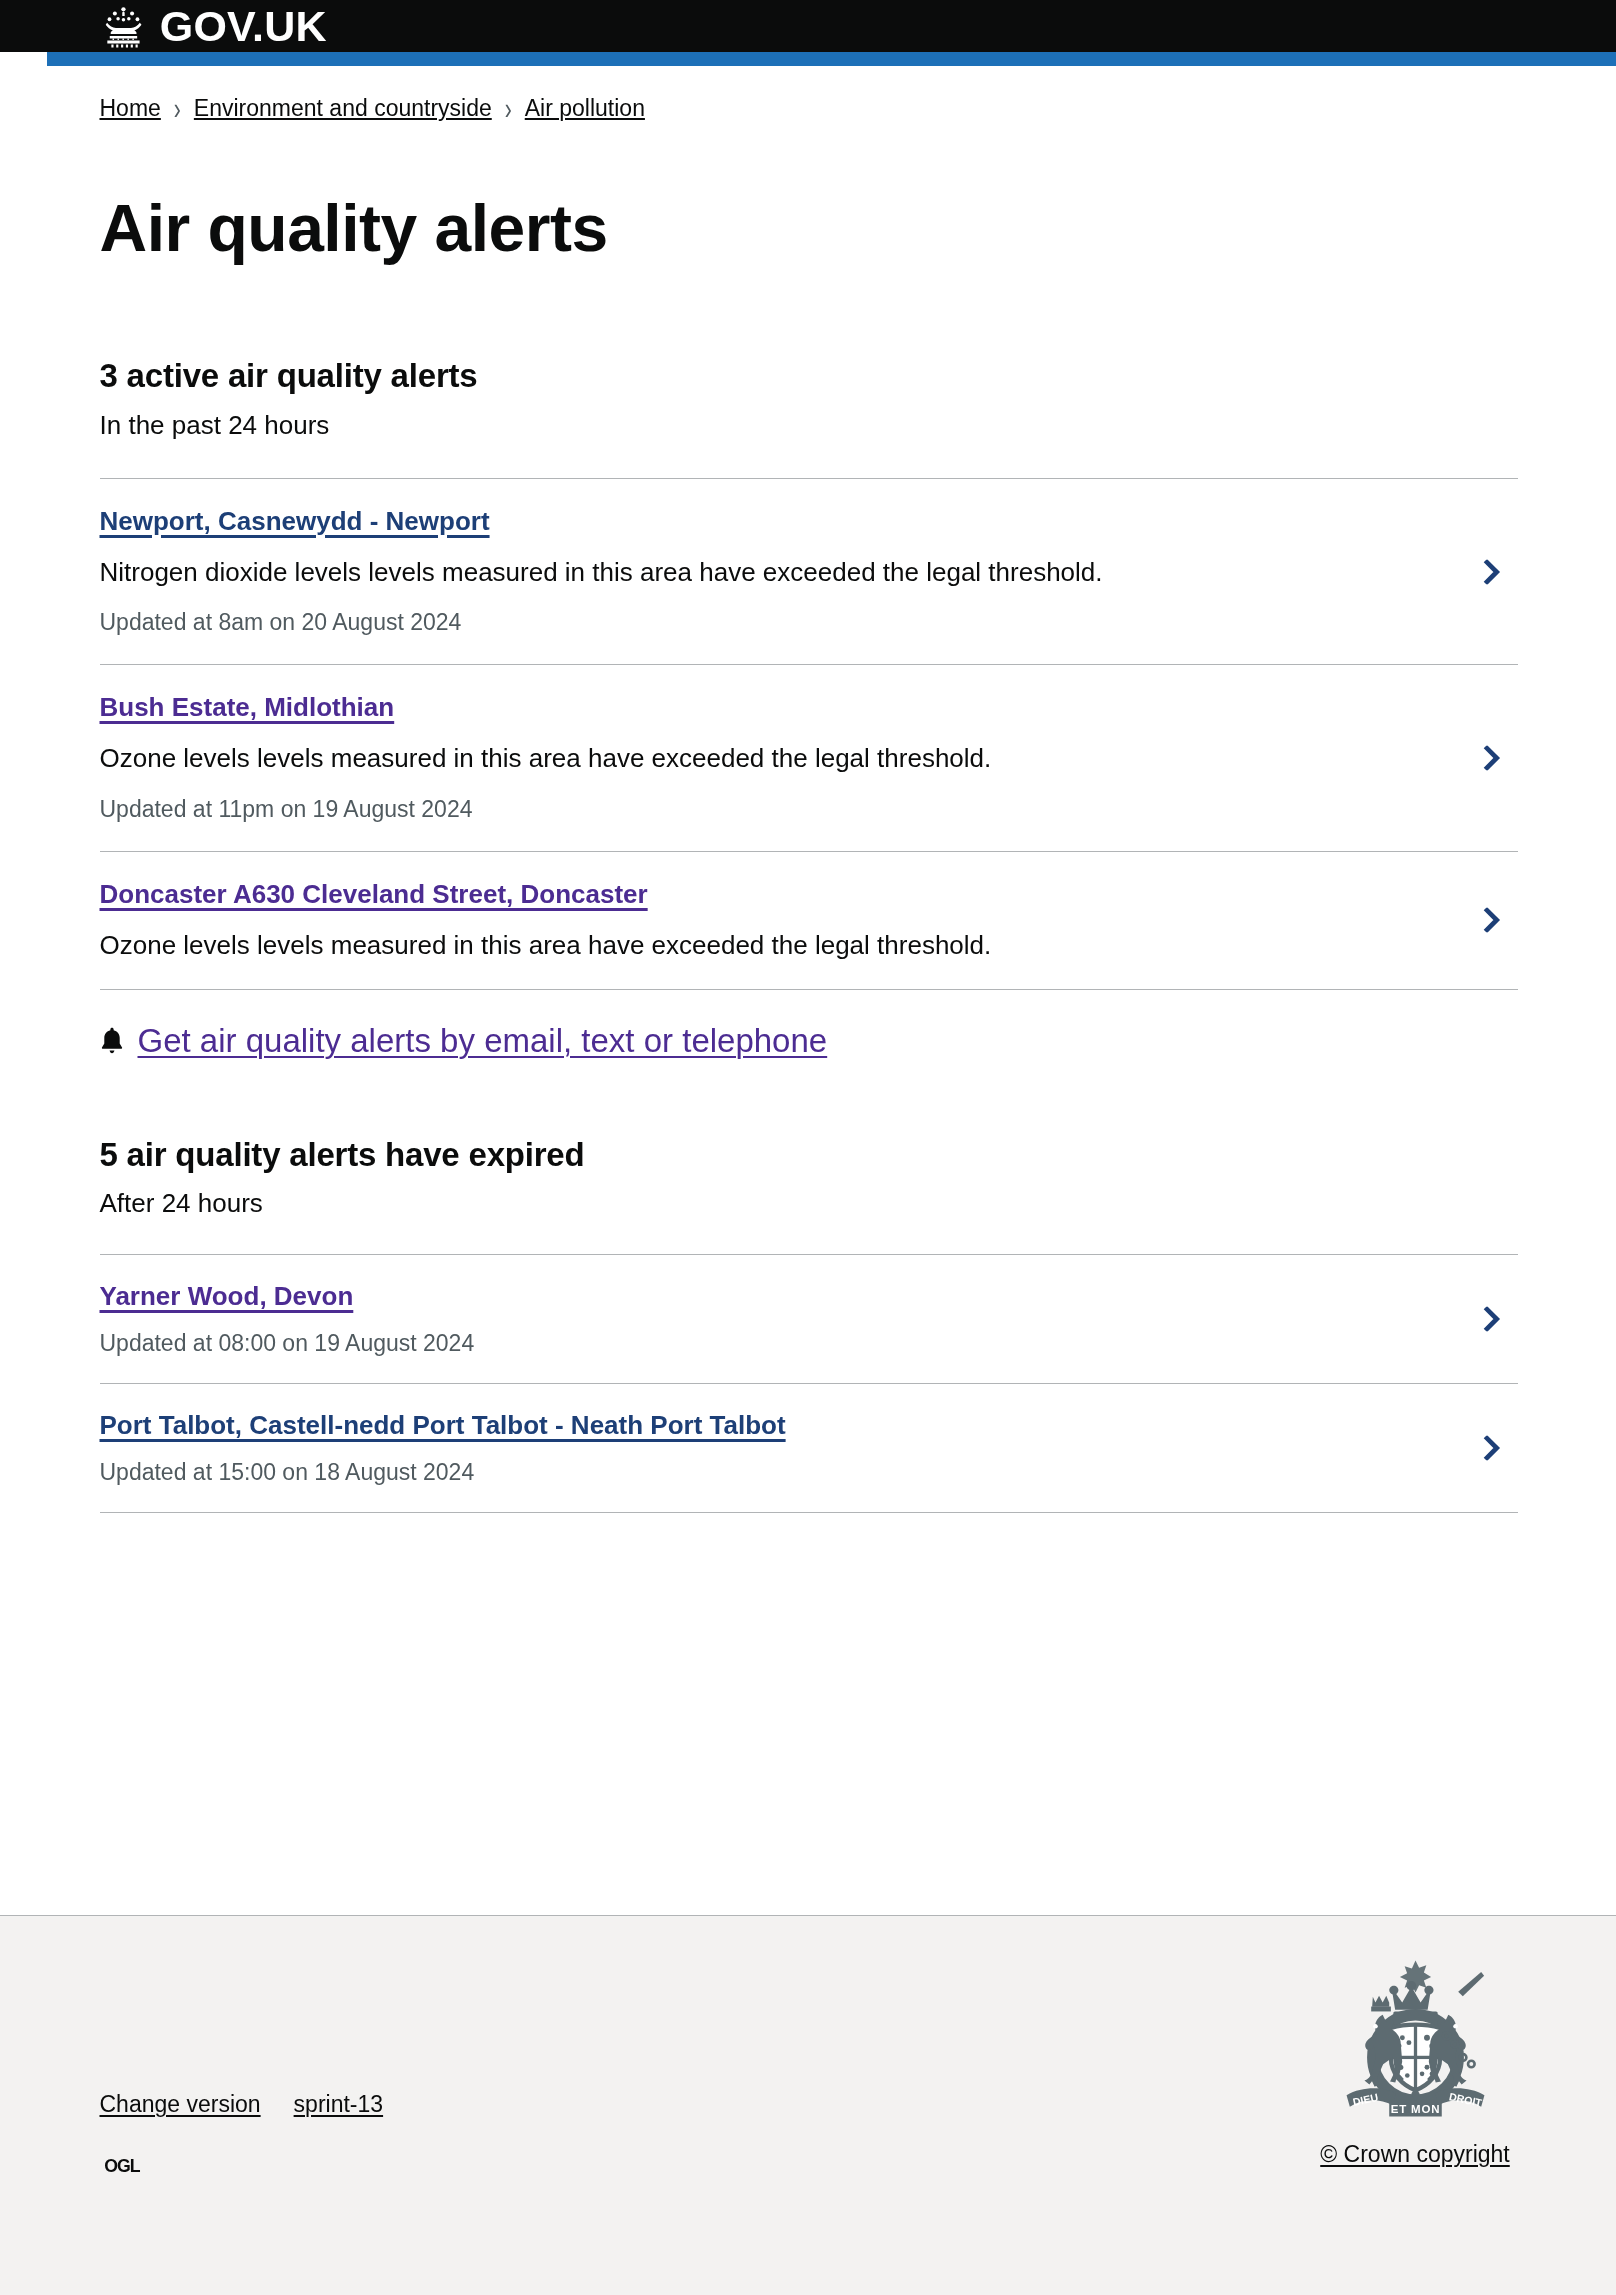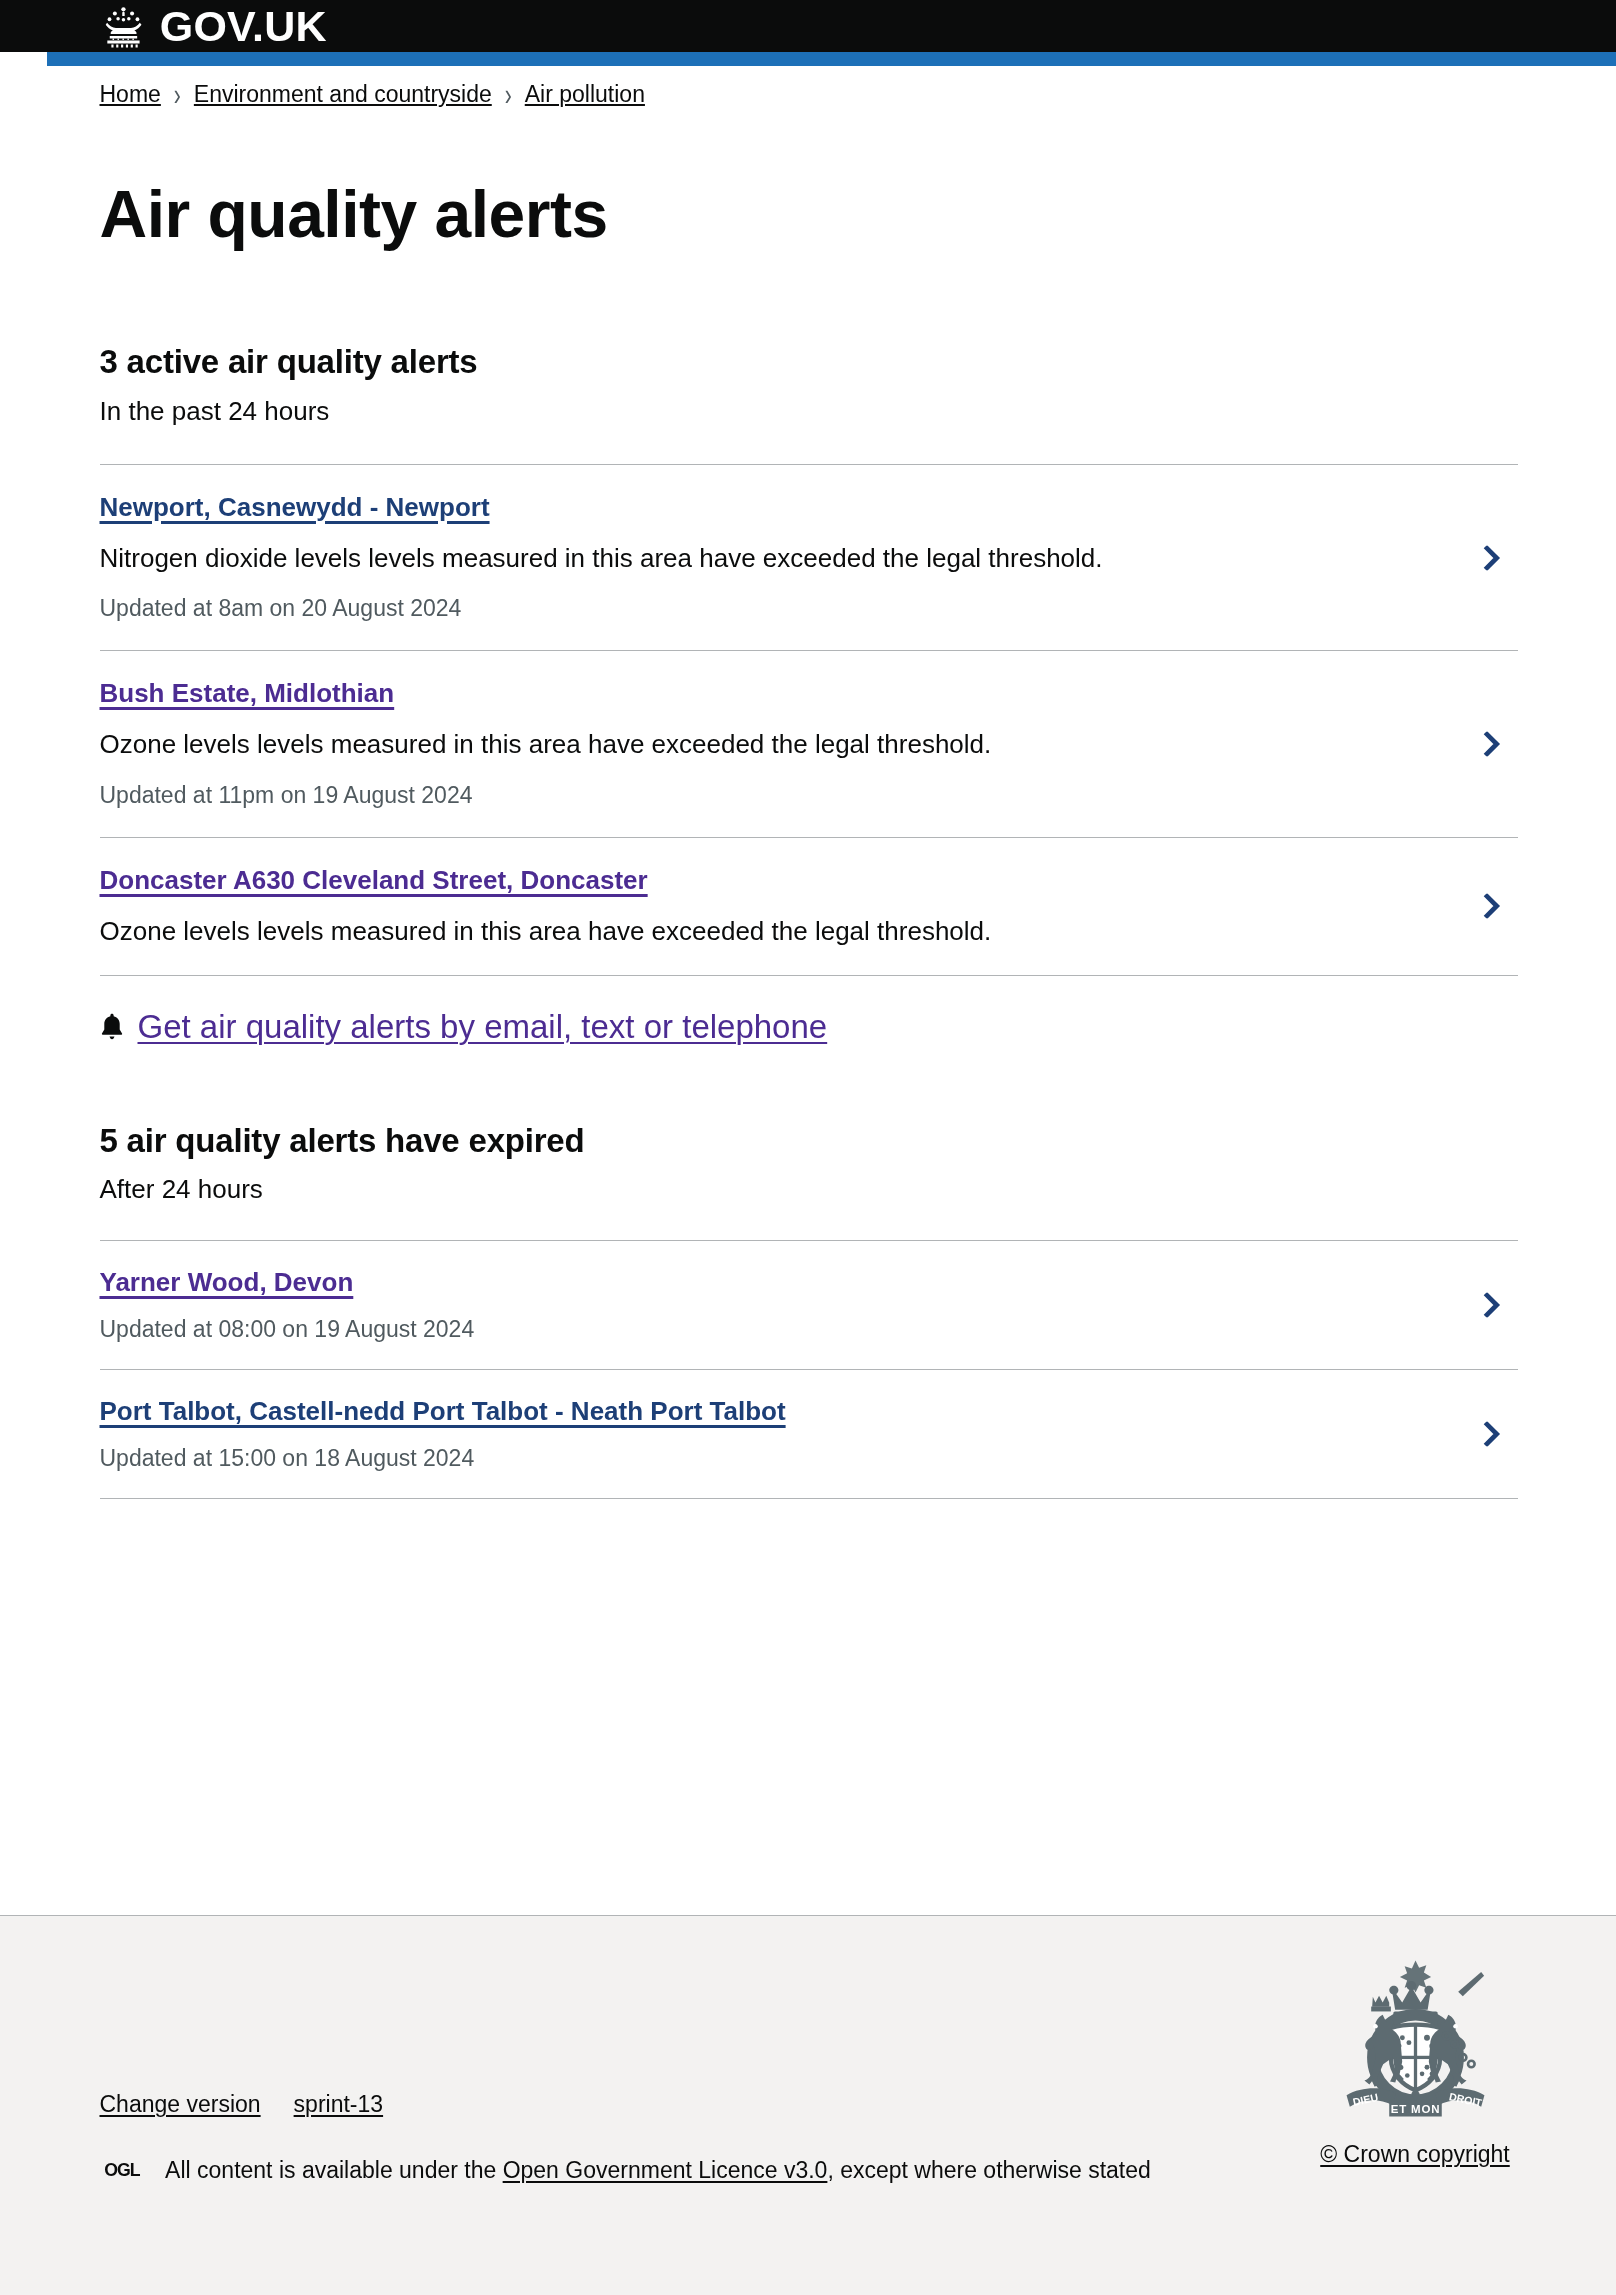--- a/index.html
+++ b/index.html
@@ -61,21 +61,21 @@
 
   
   .container {
     width: 1516px;
     margin: 0 auto;
     padding: 0 49px;
   }
 
   
   .breadcrumbs {
-    padding-top: 14px;
+    padding-top: 28px;
     padding-bottom: 8px;
     display: flex;
     align-items: center;
     flex-wrap: wrap;
     font-size: 23px;
     line-height: 1.3;
   }
   .breadcrumb-link {
     color: #0b0c0c;
     text-decoration: underline;
@@ -403,24 +403,20 @@
           <a class="footer-version-link" href="#">Change version</a>
           <a class="footer-version-link" href="#">sprint-13</a>
         </div>
 
         <div class="footer-licence">
           <span>
             <svg class="ogl-logo" width="49" height="25" viewBox="0 0 62 32" xmlns="http://www.w3.org/2000/svg" aria-hidden="true" style="font-size:28px">
               <text x="0" y="25" font-family="Liberation Sans, sans-serif" font-size="27" font-weight="700" fill="#0b0c0c" letter-spacing="-1.5">OGL</text>
             </svg>
           </span>
-          <span>
-            <span>All content is available under the</span>
-            <a class="footer-licence-link" href="#">Open Government Licence v3.0</a><span>, except where otherwise stated</span>
-          </span>
         </div>
       </div>
 
       <div class="footer-crown">
         <span>
           <svg class="royal-arms" viewBox="0 0 120 104" xmlns="http://www.w3.org/2000/svg" fill="#5d6b71" aria-hidden="true">
 
             <path d="M60 3 l2.2 4.4 4.4-1.5-1.5 4.4L69.5 13l-4.4 2.2 1.5 4.4-4.4-1.5L60 22.5l-2.2-4.4-4.4 1.5 1.5-4.4L50.5 13l4.4-2.2-1.5-4.4 4.4 1.5z" opacity="0.95"></path>
             <path d="M44 21c0-1.5 1.3-2.7 2.8-2.7s2.8 1.2 2.8 2.7c0 1-.5 1.9-1.3 2.4l3.6 5.2 4.4-7.6c-1-.4-1.7-1.4-1.7-2.6 0-1.6 1.3-2.9 2.9-2.9s2.9 1.3 2.9 2.9c0 1.2-.7 2.2-1.7 2.6l4.4 7.6 3.6-5.2c-.8-.5-1.3-1.4-1.3-2.4 0-1.5 1.3-2.7 2.8-2.7s2.8 1.2 2.8 2.7c0 1.3-.9 2.4-2.1 2.7l-1.5 9.2H47.6l-1.5-9.2c-1.2-.3-2.1-1.4-2.1-2.7z"></path>
             <rect x="46.5" y="34" width="27" height="4" rx="1"></rect>

